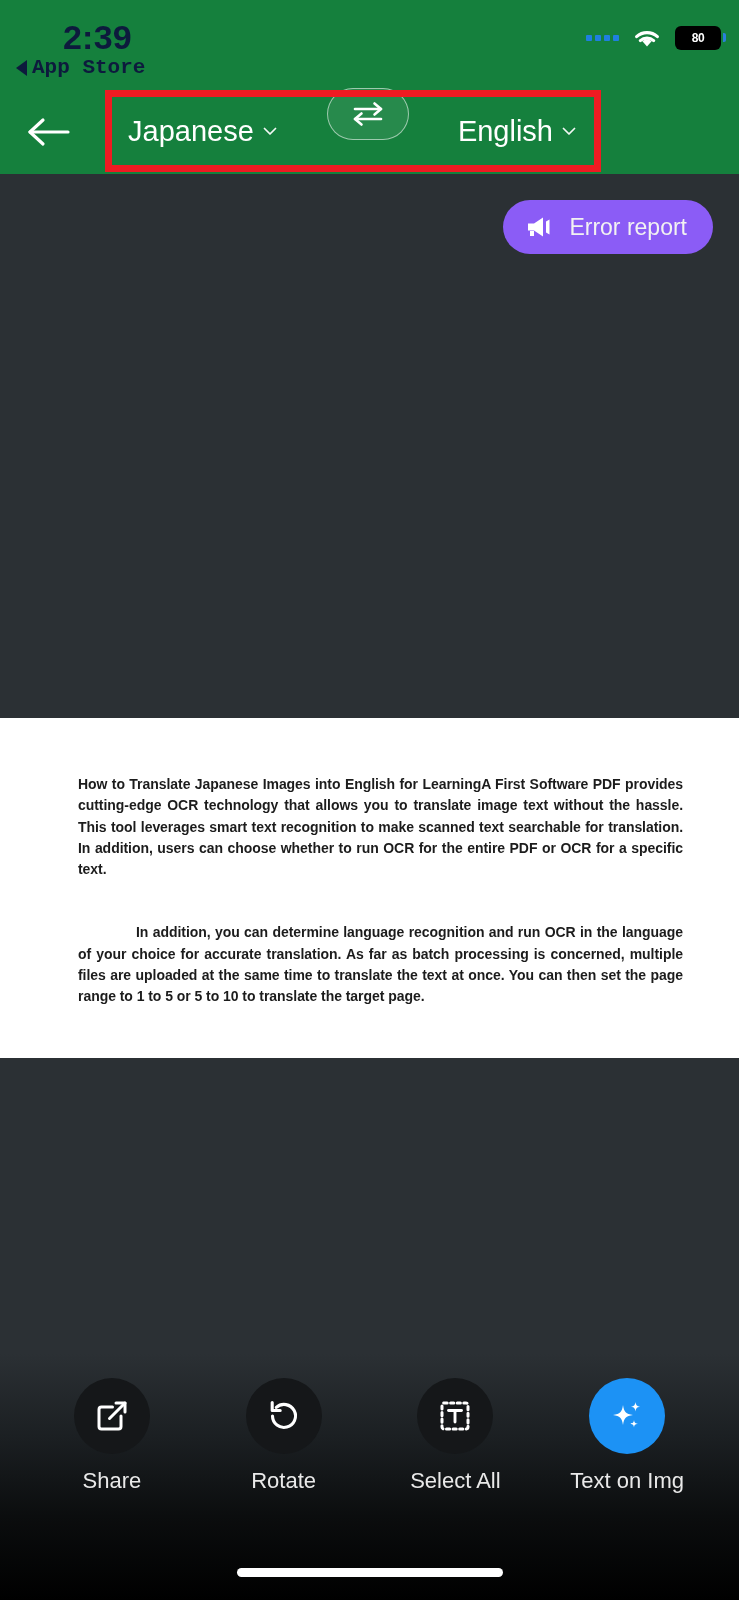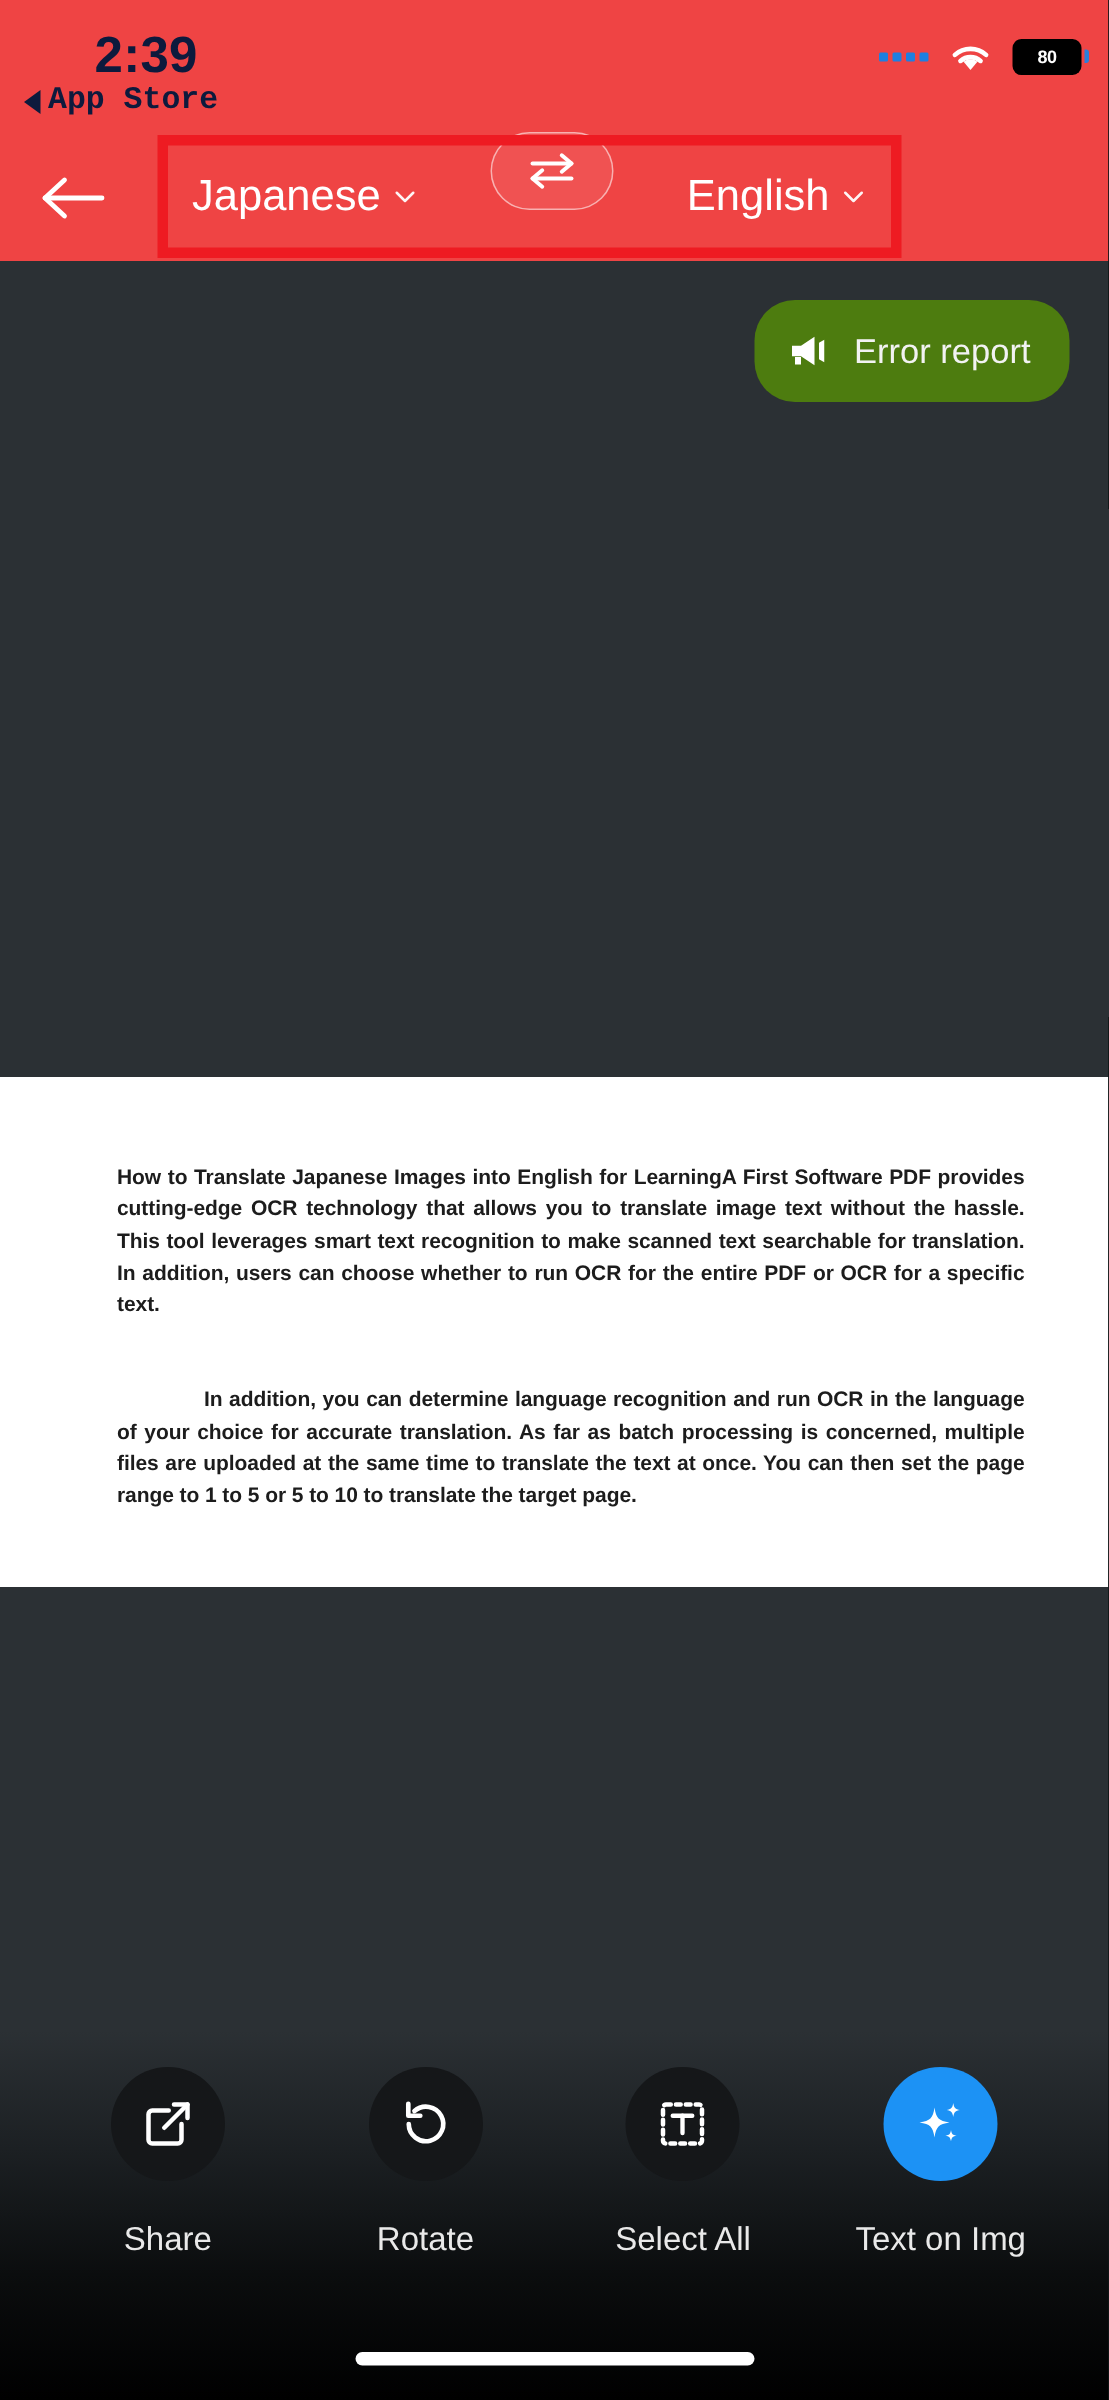--- a/index.html
+++ b/index.html
@@ -22,21 +22,21 @@
     background: #2b3034;
     overflow: hidden;
   }
 
   
   .top-blue {
     position: absolute;
     top: 0; left: 0;
     width: 739px;
     height: 174px;
-    background: #ef4444;
+    background: #15803d;
   }
 
   .statusbar {
     position: absolute;
     top: 0; left: 0;
     width: 739px;
     height: 88px;
   }
   .clock {
     position: absolute;
@@ -187,24 +187,24 @@
     width: 739px;
     height: 1180px;
     background: #2b3034;
     overflow: hidden;
   }
 
   .error-report-btn {
     position: absolute;
     top: 26px;
     right: 26px;
-    height: 68px;
+    height: 54px;
     padding: 0 26px 0 22px;
     border-radius: 27px;
-    background: #4d7c0f;
+    background: #8b5cf6;
     display: flex;
     align-items: center;
     gap: 14px;
     color: #f2f2f2;
     font-size: 23px;
     white-space: nowrap;
     box-sizing: border-box;
   }
   .error-report-btn .mega { width: 30px; height: 26px; display:block; }
 
@@ -270,21 +270,20 @@
     display: flex;
     align-items: center;
     justify-content: center;
   }
   .tool-circle.accent { background: #1c92f5; }
   .tool-circle svg { display: block; }
   .tool-label {
     color: #e9e9e9;
     font-size: 22px;
     white-space: nowrap;
-    margin-top: 12px;
   }
 
   .home-indicator {
     position: absolute;
     left: 50%;
     transform: translateX(-50%);
     bottom: 23px;
     width: 266px;
     height: 9px;
     border-radius: 5px;

